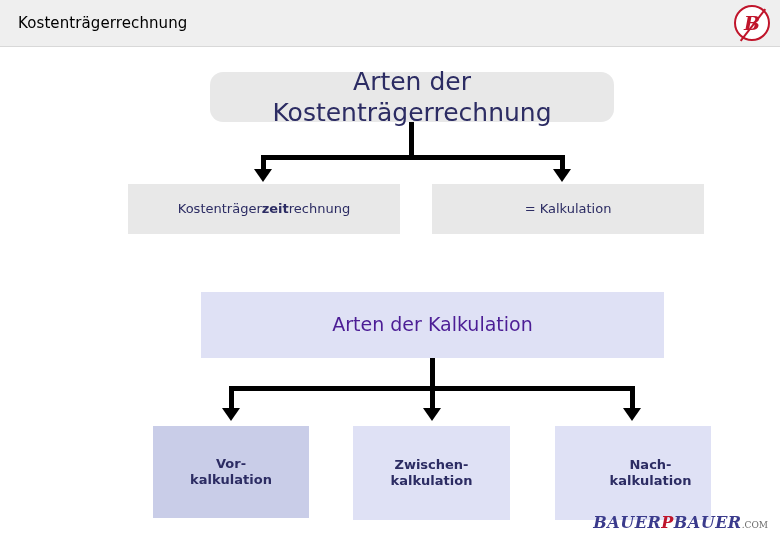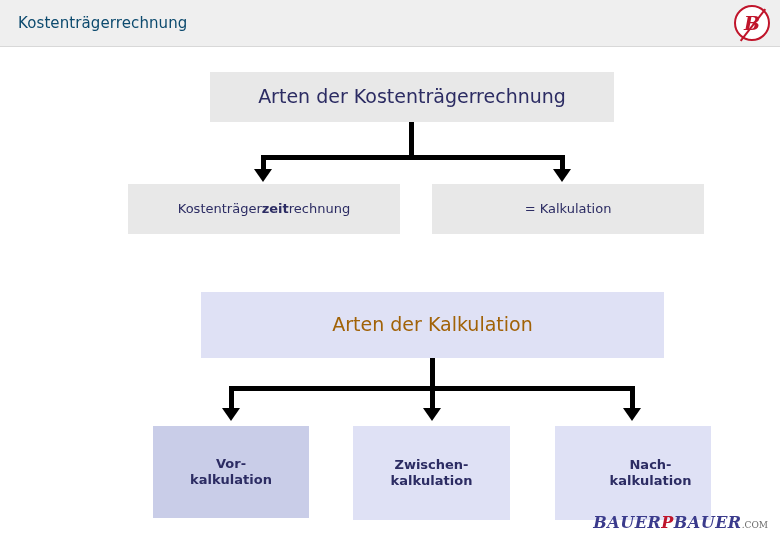--- a/index.html
+++ b/index.html
@@ -23,21 +23,21 @@
     width: 780px;
     height: 46px;
     background: #efefef;
     border-bottom: 1px solid #d8d8d8;
   }
   .header-title {
     position: absolute;
     left: 18px;
     top: 14px;
     font-size: 15px;
-    color: #0c4a6e;
+    color: #000000;
     letter-spacing: 0.1px;
     white-space: nowrap;
   }
   .logo {
     position: absolute;
     right: 10px;
     top: 5px;
     width: 36px;
     height: 36px;
     border-radius: 50%;
@@ -81,22 +81,23 @@
     text-align: center;
     line-height: 1.25;
   }
 
   .box-title-1 {
     left: 210px;
     top: 72px;
     width: 404px;
     height: 50px;
     background: #e8e8e8;
-    font-size: 19px;
-    color: #2c2c63;
+    font-size: 25px;
+    color: #2c2c63;
+    border-radius: 13px;
   }
 
   .box-zeit {
     left: 128px;
     top: 184px;
     width: 272px;
     height: 50px;
     background: #e8e8e8;
     font-size: 13px;
     color: #2c2c63;
@@ -112,21 +113,21 @@
     color: #2c2c63;
   }
 
   .box-title-2 {
     left: 201px;
     top: 292px;
     width: 463px;
     height: 66px;
     background: #dfe1f5;
     font-size: 19px;
-    color: #a16207;
+    color: #4c1d95;
   }
 
   .box-vor {
     left: 153px;
     top: 426px;
     width: 156px;
     height: 92px;
     background: #c9cde8;
     font-size: 13px;
     font-weight: bold;

